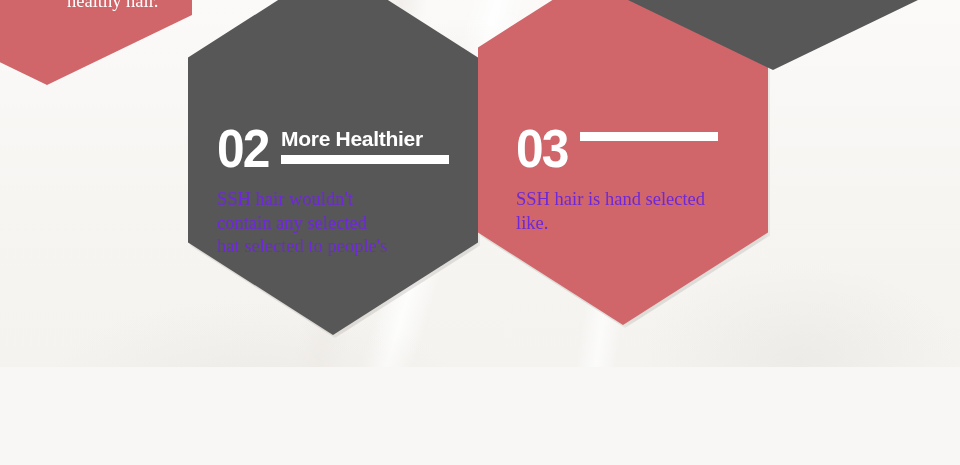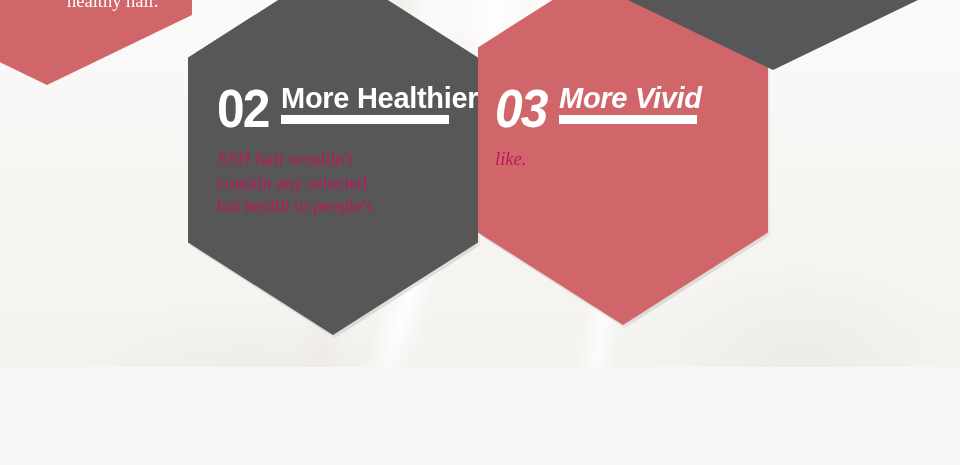--- a/index.html
+++ b/index.html
@@ -51,20 +51,21 @@
     position: absolute;
     clip-path: polygon(0% 25%, 50% 0%, 100% 25%, 100% 75%, 50% 100%, 0% 75%);
     background: rgba(120,112,108,0.18);
     filter: blur(4px);
   }
 
   
   .card-body {
     position: absolute;
     color: #ffffff;
+    margin-top: 40px;
   }
 
   .head-row {
     display: flex;
     align-items: flex-start;
   }
 
   .num {
     font-family: "Liberation Sans", sans-serif;
     font-weight: bold;
@@ -78,38 +79,38 @@
   }
 
   .title-col {
     margin-left: 8px;
     padding-top: 5px;
   }
 
   .title {
     font-family: "Liberation Sans", sans-serif;
     font-weight: bold;
-    font-size: 29px;
+    font-size: 21px;
     line-height: 23px;
     letter-spacing: -0.3px;
     color: #ffffff;
     white-space: nowrap;
   }
 
   .rule {
     height: 9px;
     background: #ffffff;
     margin-top: 5px;
   }
 
   .desc {
     font-family: "Liberation Serif", serif;
     font-size: 18.5px;
     line-height: 23.5px;
-    color: #be185d;
+    color: #6d28d9;
     margin-top: 12px;
   }
 
   
   .partial-text {
     position: absolute;
     font-family: "Liberation Serif", serif;
     font-size: 18.5px;
     line-height: 23.5px;
     color: #ffffff;
@@ -136,35 +137,35 @@
     <div class="head-row">
       <div class="num">02</div>
       <div class="title-col">
         <div class="title">More Healthier</div>
         <div class="rule" style="width:168px;"></div>
       </div>
     </div>
     <div class="desc" style="margin-top:14px;">
       <div>SSH hair wouldn't</div>
       <div>contain any selected</div>
-      <div>hat health to people's</div>
+      <div>hat selected to people's</div>
     </div>
   </div>
 
   <div class="hex-shadow" style="left:480px; top:-42px; width:290px; height:370px;"></div>
   <div class="hex red" style="left:478px; top:-45px; width:290px; height:370px;"></div>
 
-  <div class="card-body" style="left:495px; top:82px; width:262px;font-style:italic;">
+  <div class="card-body" style="left:516px; top:82px; width:262px;">
     <div class="head-row">
       <div class="num">03</div>
       <div class="title-col">
-        <div class="title">More Vivid</div>
         <div class="rule" style="width:138px;"></div>
       </div>
     </div>
     <div class="desc" style="margin-top:14px;">
+      <div>SSH hair is hand selected</div>
       <div>like.</div>
     </div>
   </div>
 
   <div class="hex gray" style="left:628px; top:-210px; width:290px; height:280px;"></div>
 
 </div>
 
 </body></html>

